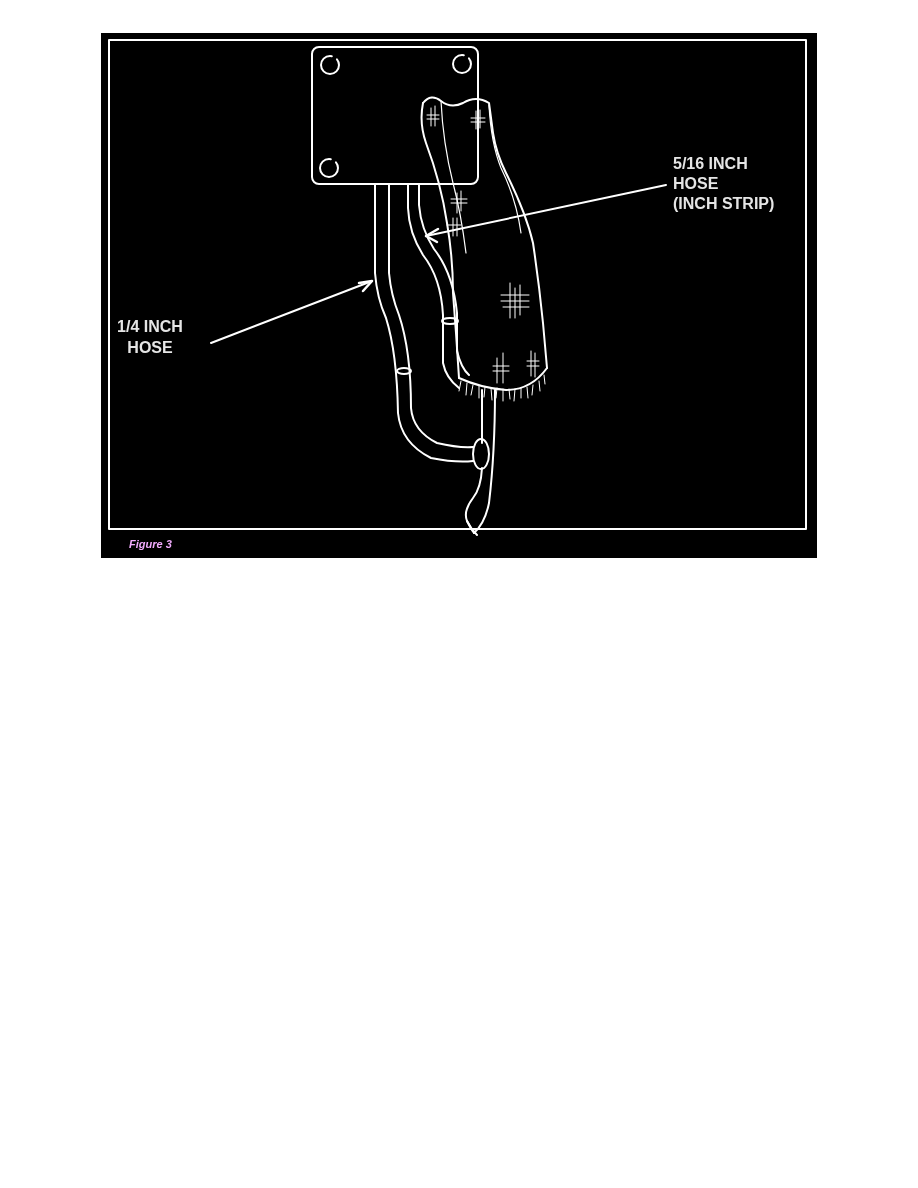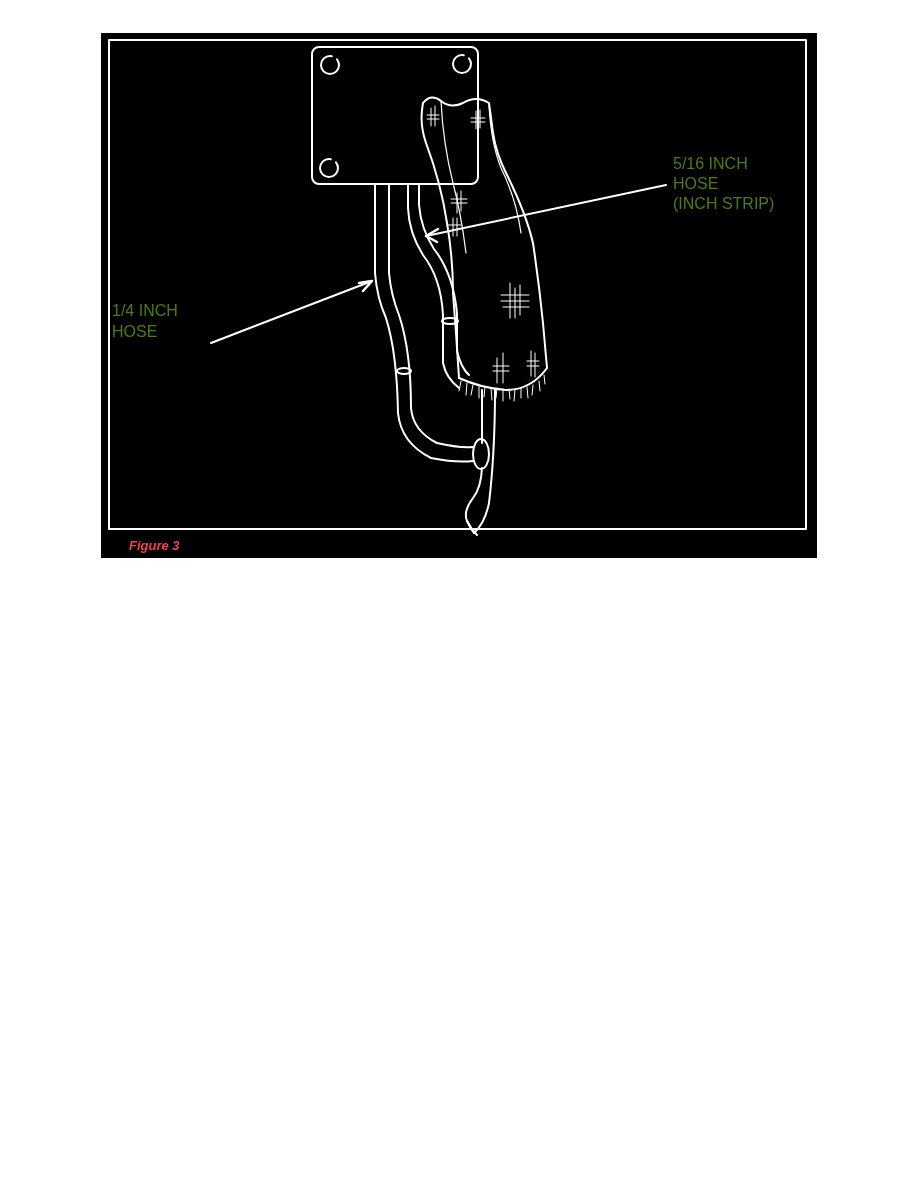--- a/index.html
+++ b/index.html
@@ -1,22 +1,22 @@
 <!DOCTYPE html>
 <html><head>
 <meta charset="utf-8">
 <style>
   html,body{margin:0;padding:0;background:#ffffff;}
   body{width:918px;height:1188px;position:relative;overflow:hidden;font-family:"Liberation Sans",sans-serif;}
   .figure{position:absolute;left:101px;top:33px;width:716px;height:525px;background:#000000;}
   .figure svg{position:absolute;left:0;top:0;}
-  .label{position:absolute;color:#4d7c0f;font-weight:normal;font-size:16px;line-height:20px;letter-spacing:0px;}
+  .label{position:absolute;color:#e5e5e5;font-weight:bold;font-size:16px;line-height:20px;letter-spacing:0px;}
   .label-516{left:572px;top:121px;text-align:left;}
-  .label-14{left:11px;top:267px;text-align:left;width:76px;line-height:21px;}
-  .caption{position:absolute;left:28px;top:505px;color:#ef4444;font-weight:bold;font-style:italic;font-size:13px;}
+  .label-14{left:11px;top:283px;text-align:center;width:76px;line-height:21px;}
+  .caption{position:absolute;left:28px;top:505px;color:#f0abfc;font-weight:bold;font-style:italic;font-size:11px;}
 </style>
 </head>
 <body>
 
 <div class="figure">
   <svg width="716" height="525" viewBox="0 0 716 525" fill="none" stroke="#ffffff" stroke-width="2" stroke-linecap="round" stroke-linejoin="round">
 
     <rect x="8" y="7" width="697" height="489" stroke-width="2"></rect>
 
     <g>

